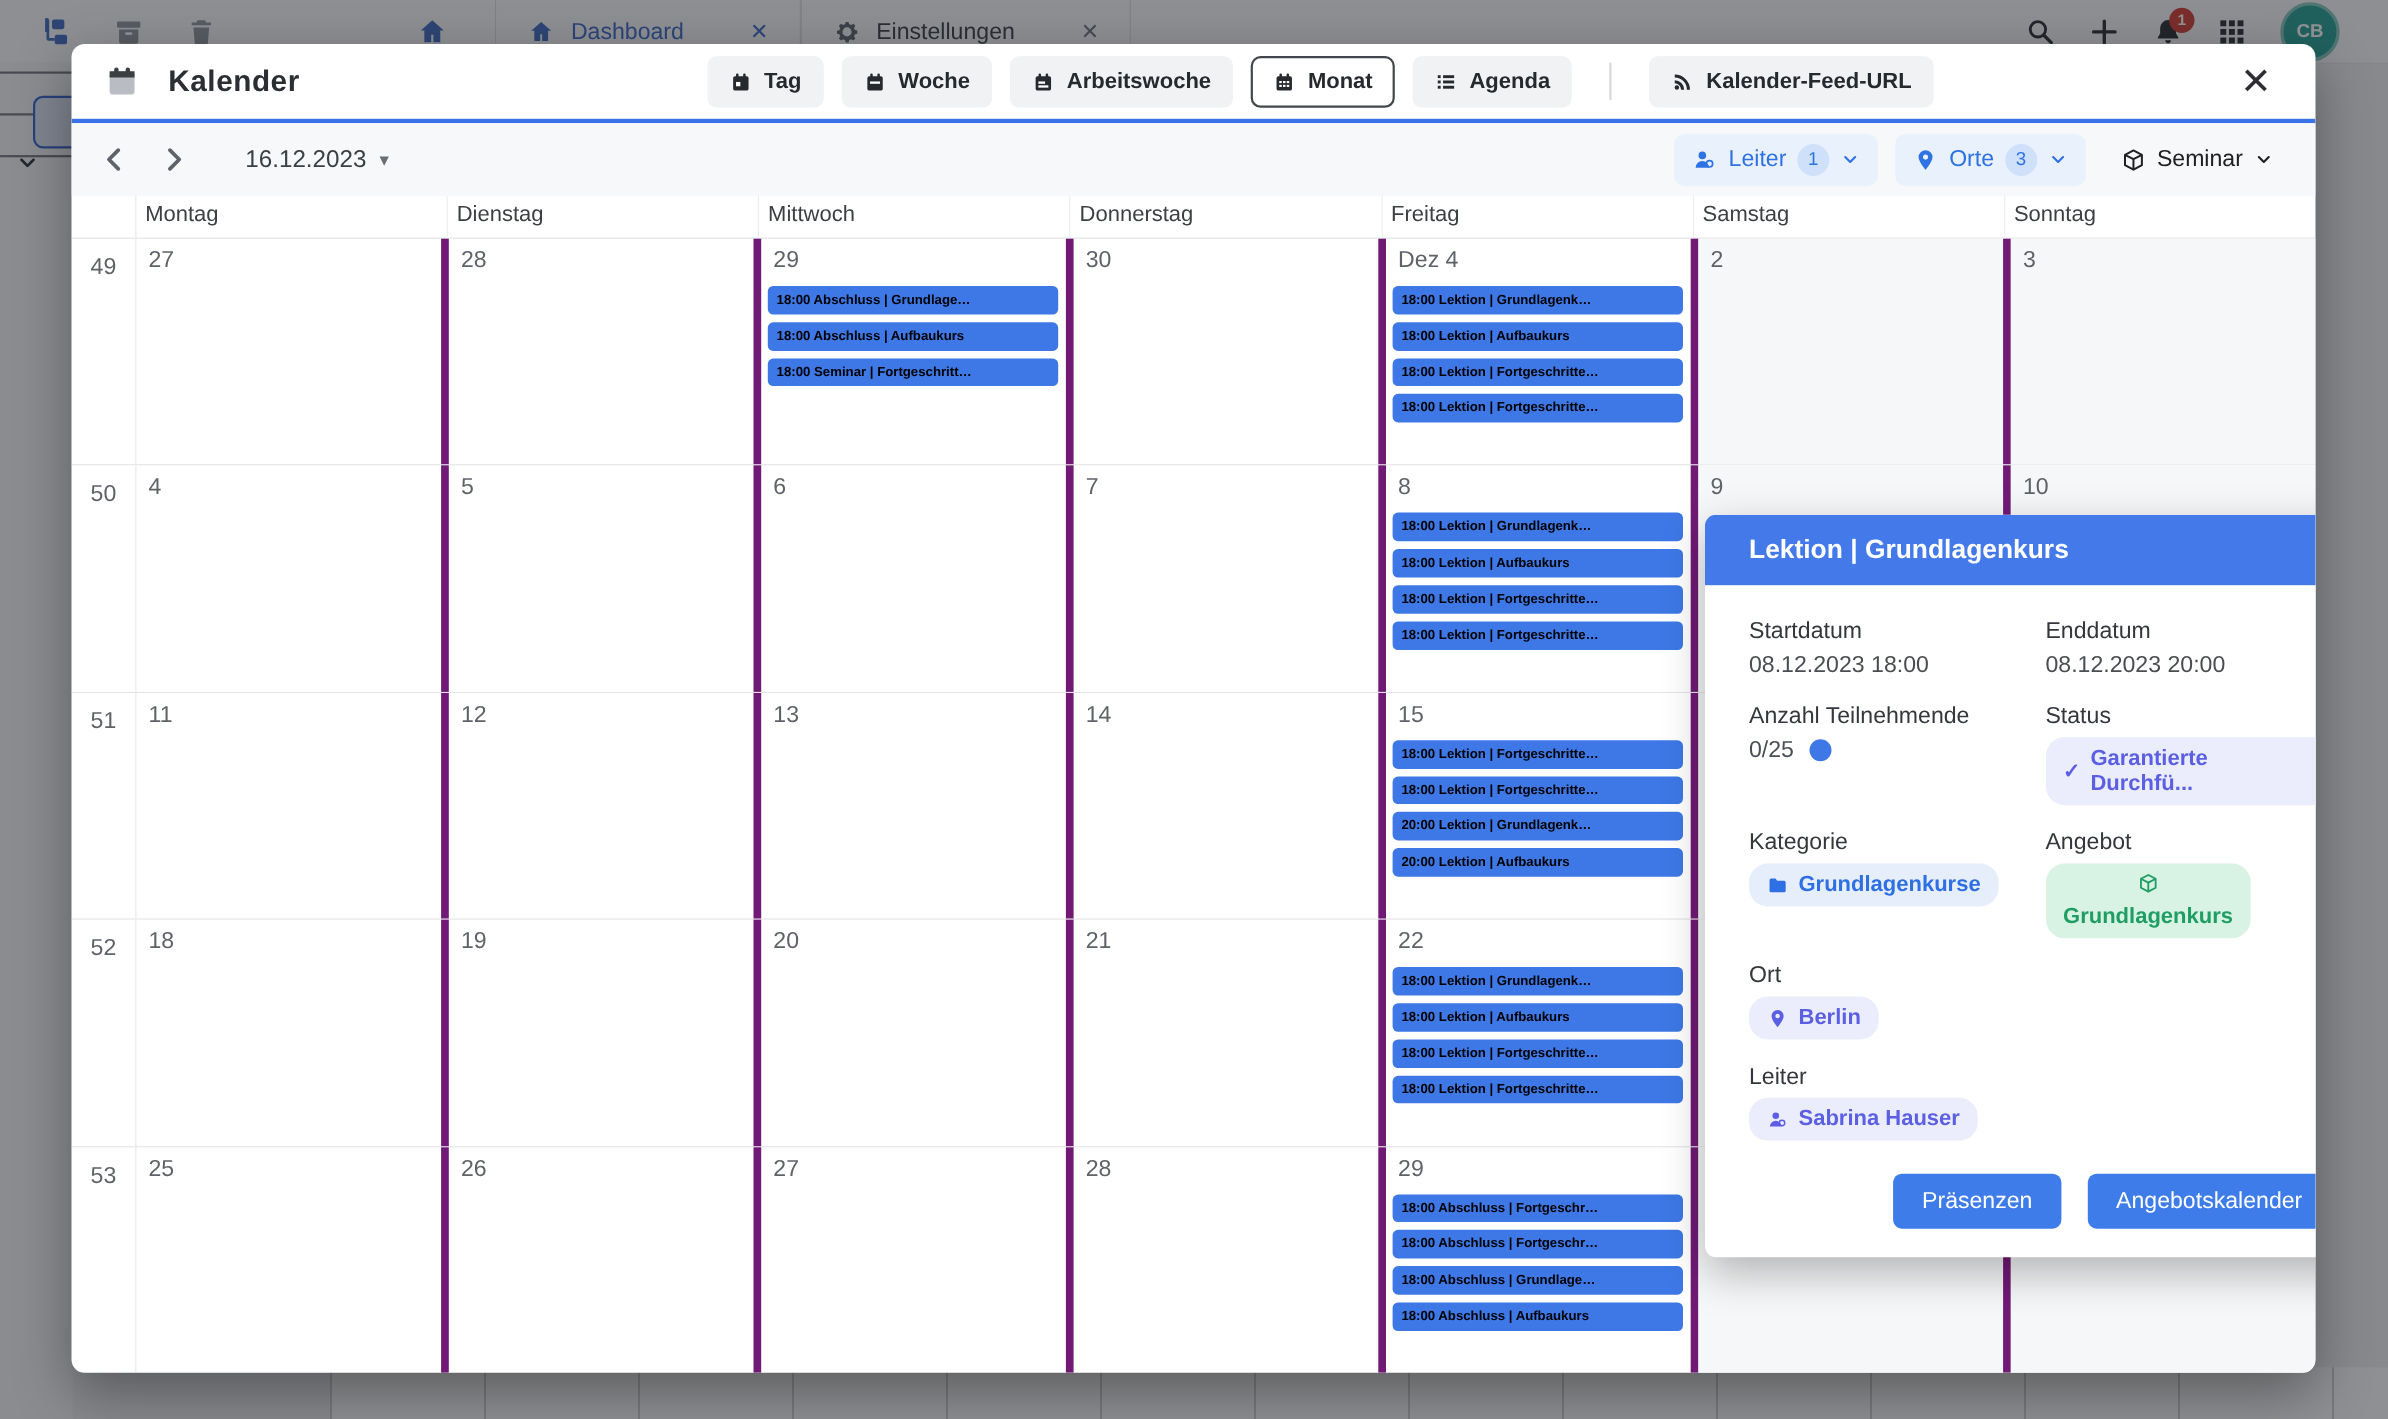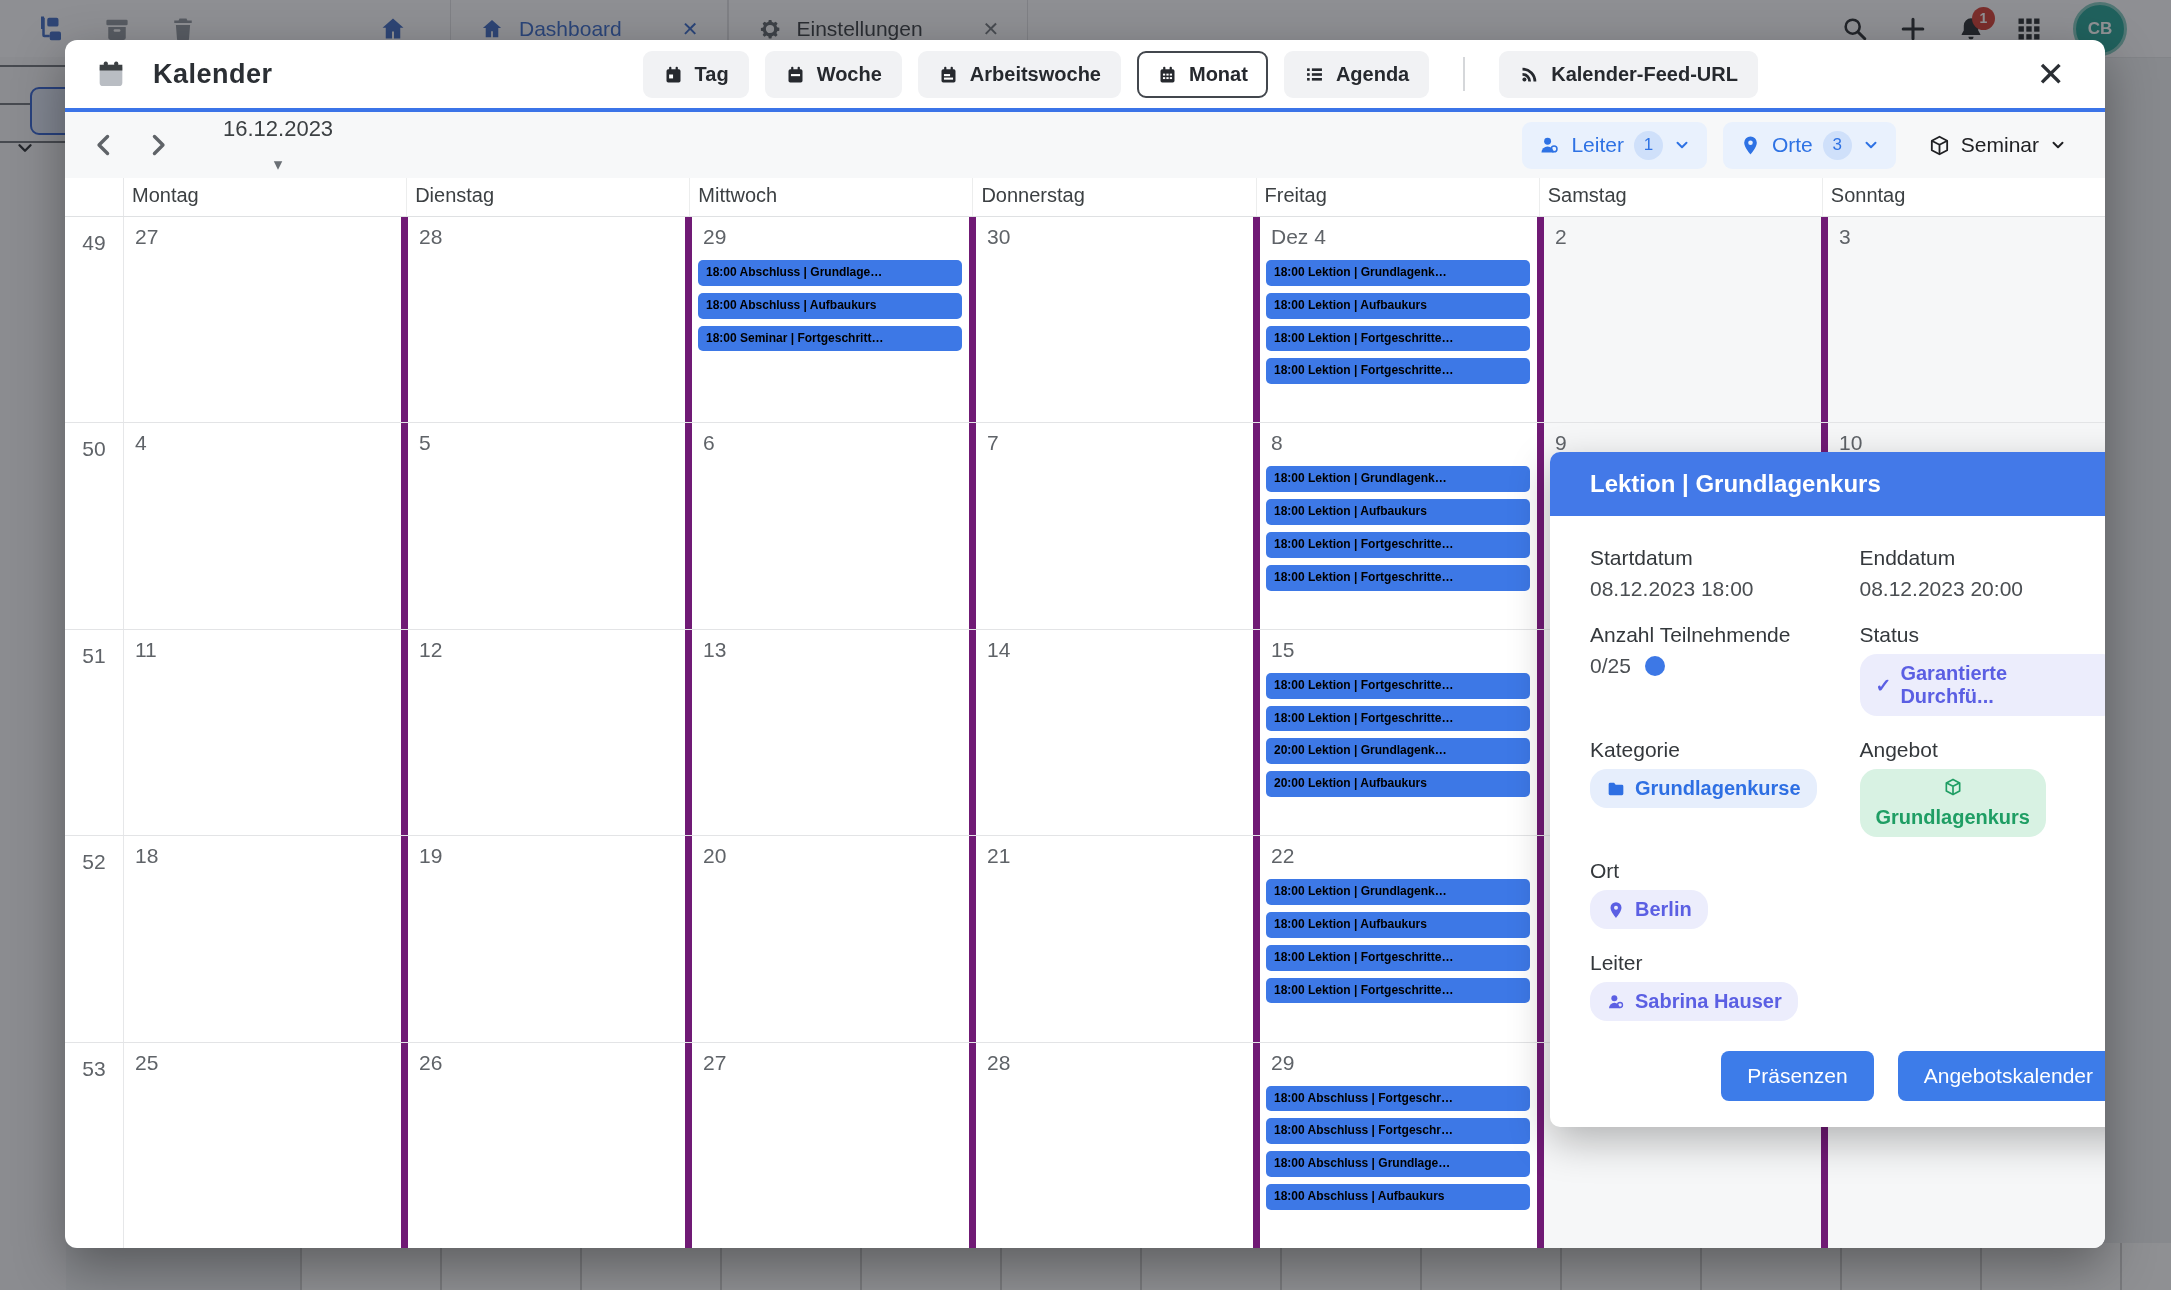--- a/index.html
+++ b/index.html
@@ -49,21 +49,21 @@
   .vbtn{display:flex;align-items:center;gap:11px;background:#f1f2f4;border:2px solid transparent;border-radius:9px;
     padding:10px 18px;font-size:20px;font-weight:bold;color:#26292e;cursor:pointer;}
   .vbtn.selected{background:#fff;border-color:#43474d;}
   .vbtn .i{width:21px;height:21px;color:#26292e;}
   .hdr-sep{width:2px;height:34px;background:#d5d7da;margin:0 18px;}
   .m-close{margin-left:auto;font-size:34px;color:#2b2f34;line-height:1;cursor:pointer;padding:4px 10px;}
   .blue-line{height:4px;background:#3b74e8;flex:0 0 auto;}
   
   .m-nav{height:66px;background:#f7f8f9;display:flex;align-items:center;padding:0 22px;flex:0 0 auto;}
   .nav-arrow{width:34px;height:34px;color:#5f6368;cursor:pointer;margin-right:20px;}
-  .nav-date{display:flex;align-items:center;gap:12px;margin-left:28px;font-size:22px;color:#3c4043;cursor:pointer;flex-direction:column;}
+  .nav-date{display:flex;align-items:center;gap:12px;margin-left:28px;font-size:22px;color:#3c4043;cursor:pointer;}
   .nav-caret{font-size:17px;color:#6a6f75;}
   .nav-filters{margin-left:auto;display:flex;align-items:center;gap:16px;}
   .chip{display:flex;align-items:center;gap:10px;background:#e9f1fd;border-radius:9px;padding:9px 16px;
     font-size:21px;color:#2e72e4;cursor:pointer;}
   .chip .c-icon{width:23px;height:23px;}
   .chip .c-count{width:29px;height:29px;border-radius:50%;background:#cfe0fa;display:flex;align-items:center;
     justify-content:center;font-size:17px;}
   .chip .c-chev{width:18px;height:18px;}
   .chip.plain{background:transparent;color:#202124;}
   
@@ -76,21 +76,21 @@
   .week-row:last-child{border-bottom:none;}
   .week-num{width:58px;flex:0 0 auto;font-size:21px;color:#5f6368;text-align:center;padding-top:14px;
     border-right:1px solid #e6e7e9;}
   .day-cell{flex:1;padding:8px 4px 4px 4px;border-right:7px solid #701a75;overflow:hidden;}
   .day-cell:last-child{border-right:none;}
   .day-cell.weekend{background:#f6f7f8;}
   .day-num{font-size:21px;color:#5f6368;padding-left:7px;margin-bottom:11px;}
   .event-chip{background:#3d78e6;color:#000000;font-size:12px;font-weight:bold;border-radius:5px;
     padding:6px 8px;margin:0 3px 7px 2px;white-space:nowrap;overflow:hidden;cursor:pointer;line-height:1.15;}
   
-  .popover{position:absolute;left:1485px;top:412px;width:599px;background:#fff;border-radius:10px;z-index:20;
+  .popover{position:absolute;left:1485px;top:428px;width:599px;background:#fff;border-radius:10px;z-index:20;
     box-shadow:0 14px 40px rgba(0,0,0,.28);overflow:hidden;}
   .p-header{background:#4379e8;height:64px;display:flex;align-items:center;padding:0 40px;}
   .p-title{color:#fff;font-size:24px;font-weight:bold;}
   .p-body{padding:30px 30px 26px 40px;}
   .p-grid{display:grid;grid-template-columns:1fr 1fr;row-gap:22px;column-gap:10px;}
   .p-label{font-size:21px;color:#34383c;margin-bottom:7px;}
   .p-value{font-size:21px;color:#4a4e52;}
   .p-count{display:flex;align-items:center;gap:14px;}
   .p-dot{width:20px;height:20px;border-radius:50%;background:#3d78e6;}
   .badge{display:inline-flex;align-items:center;gap:9px;border-radius:17px;padding:8px 16px;font-size:20px;font-weight:bold;}

